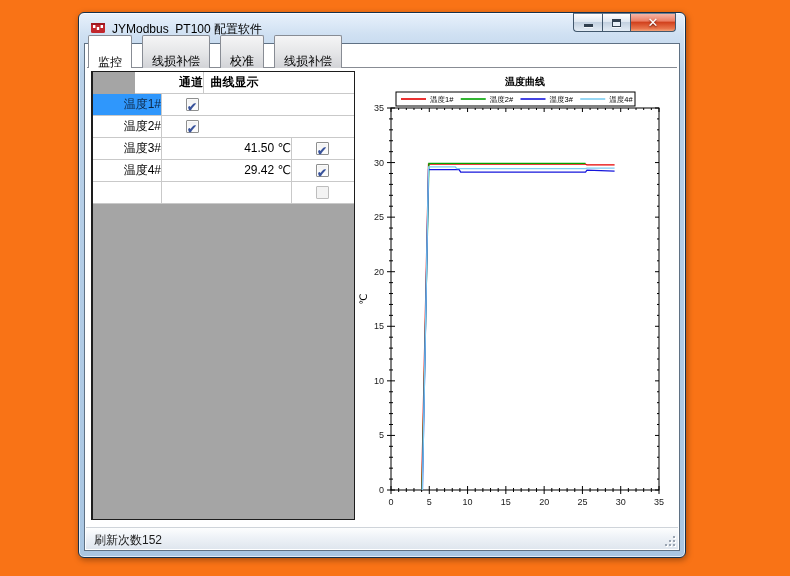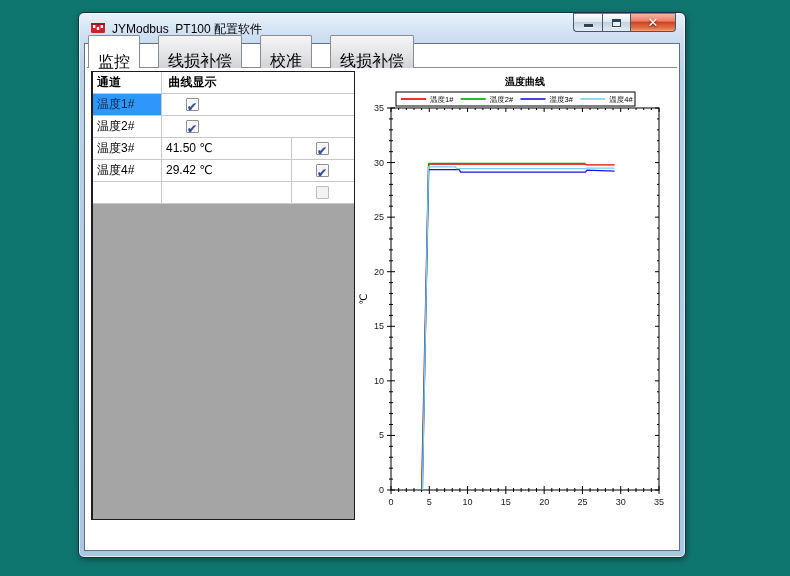--- a/index.html
+++ b/index.html
@@ -1,17 +1,17 @@
 <!DOCTYPE html>
 <html><head>
 <meta charset="utf-8">
 <style>
   * { margin:0; padding:0; box-sizing:border-box; }
   html,body { width:790px; height:576px; background:#ffffff; font-family:"Liberation Sans","DejaVu Sans",sans-serif; }
-  .stage { position:relative; width:790px; height:576px; background:#0f766e; overflow:hidden; }
+  .stage { position:relative; width:790px; height:576px; background:#f97316; overflow:hidden;text-align:right; }
 
   
   .window {
     position:absolute; left:78px; top:12px; width:608px; height:546px;
     border:1px solid #15314d; border-radius:6px;
     background:linear-gradient(180deg,#e8f1fb 0%,#cfe0f2 22px,#b9d1e9 60px,#a9c6e2 100%);
     box-shadow: inset 0 0 0 1px rgba(255,255,255,.65), 1px 2px 6px rgba(0,0,0,.35);
   }
   .titlebar { position:absolute; left:0; top:0; right:0; height:30px; }
   .app-icon { position:absolute; left:11px; top:7px; width:16px; height:16px; }
@@ -31,37 +31,37 @@
   }
   .glyph-min { width:9px; height:3px; background:#31404f; margin-top:6px; box-shadow:0 1px 0 rgba(255,255,255,.7); }
   .glyph-max { width:9px; height:8px; border:1px solid #31404f; border-top:3px solid #31404f; background:#e9f0f7; box-shadow:0 1px 0 rgba(255,255,255,.7); }
   .glyph-x  { color:#fff; font-size:13px; font-weight:bold; line-height:17px; text-shadow:0 1px 2px rgba(60,0,0,.75); font-family:"DejaVu Sans",sans-serif; }
 
   
   .client { position:absolute; left:5px; right:5px; top:30px; bottom:6px; background:#fff; border:1px solid #5f7184; }
 
   .tabstrip { position:absolute; left:3px; top:3px; right:3px; height:21px; display:flex; align-items:flex-end; z-index:3; }
   .tab {
-    height:19px; line-height:18px; padding:16px 9px; font-size:16px; color:#000;
-    border:1px solid #888c94; border-bottom:none; margin-right:18px;
+    height:19px; line-height:18px; padding:16px 9px; font-size:12px; color:#000;
+    border:1px solid #888c94; border-bottom:none; margin-right:10px;
     background:linear-gradient(#f5f5f6,#e4e5e7 55%,#d2d3d7);
     border-radius:2px 2px 0 0; position:relative; cursor:default;
   }
   .tab.active { height:21px; line-height:20px; background:#fff; z-index:4; }
   .tabline { position:absolute; left:2px; right:2px; top:23px; border-top:1px solid #888c94; z-index:2; }
 
   .tabpage { position:absolute; left:2px; right:2px; top:24px; bottom:25px; background:#fff; }
 
   
   .datatable {
     position:absolute; left:4px; top:3px; width:264px; height:449px;
     background:#a5a5a5; border:1px solid #1d1d1d; border-left-width:2px; overflow:hidden;
   }
   .trow { display:flex; height:22px; background:#fff; border-bottom:1px solid #c9c9c9; }
-  .trow.header { font-weight:bold; }
+  .trow.header { font-weight:bold;margin-left:42px; }
   .tcell { font-size:12px; line-height:21px; padding-left:4px; border-right:1px solid #c9c9c9; overflow:hidden; white-space:nowrap; color:#000; }
   .c-ch { width:69px; }
   .c-val { width:130px; }
   .c-curve { width:61px; border-right:none; display:flex; align-items:center; justify-content:center; padding-left:0;font-family:Liberation Serif, serif; }
   .tcell.selected { background:#2f97fc; color:#0d2746; }
 
   .checkbox {
     width:13px; height:13px; border:1px solid #8e8f8f; border-radius:1px;
     background:linear-gradient(#f2f2f2,#fdfdfd); position:relative;
     box-shadow: inset 0 0 0 1px #fbfbfb;
@@ -345,16 +345,27 @@
               <line x1="162.5" y1="28" x2="187.5" y2="28" stroke="#1616dc" stroke-width="1.6"></line>
               <text x="191.5" y="31" font-size="7.5" fill="#000">温度3#</text>
               <line x1="222.25" y1="28" x2="247.25" y2="28" stroke="#7ecdf2" stroke-width="1.6"></line>
               <text x="251.25" y="31" font-size="7.5" fill="#000">温度4#</text>
               <text x="9" y="228" text-anchor="middle" font-size="10" fill="#000" transform="rotate(-90 9 228)">℃</text>
             </svg>
         </div>
 
       </div>
 
+      <div class="statusbar">
+        <span class="stext">刷新次数152</span>
+        <div class="grip">
+            <i></i>
+            <i></i>
+            <i></i>
+            <i></i>
+            <i></i>
+            <i></i>
+          </div>
+      </div>
 
     </div>
   </div>
 </div>
 
 </body></html>

